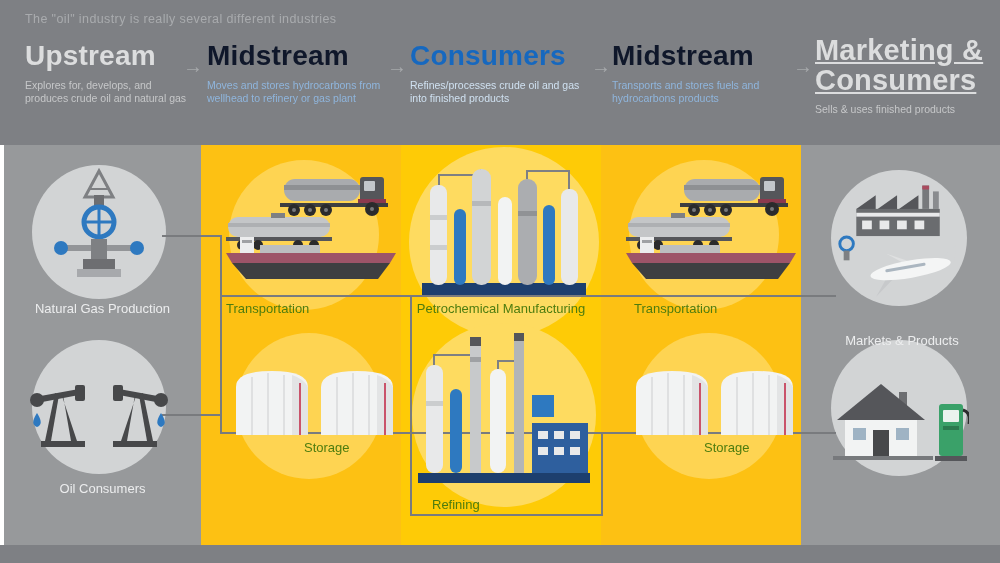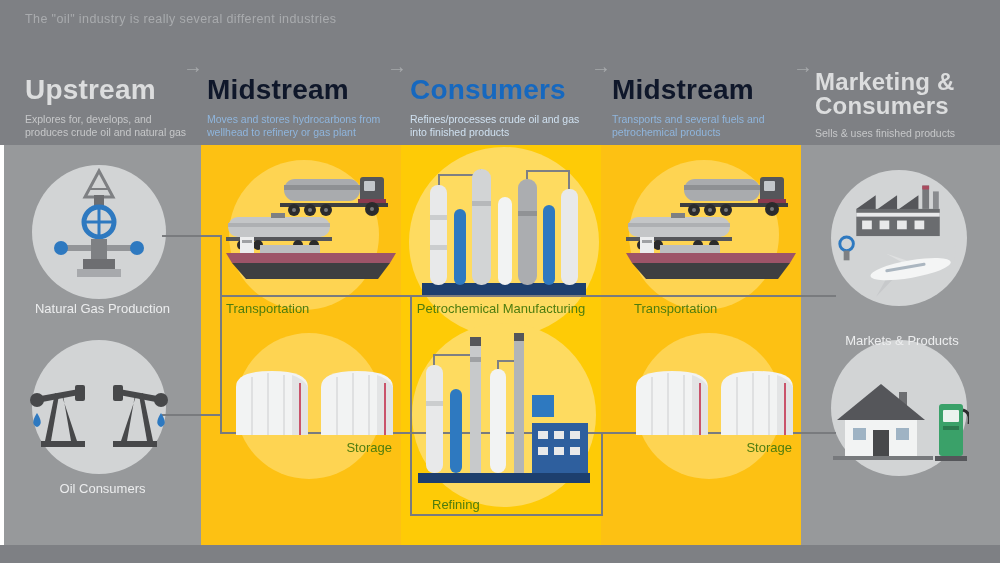--- a/index.html
+++ b/index.html
@@ -1,21 +1,21 @@
 <!DOCTYPE html>
 <html><head>
 <meta charset="utf-8">
 <style>
   html,body{margin:0;padding:0;background:#ffffff;}
   #stagewrap{position:relative;width:1000px;height:563px;overflow:hidden;
     font-family:"Liberation Sans",sans-serif;background:#fff;}
   
   .header-band{position:absolute;top:0;left:0;width:1000px;height:145px;background:#7E8084;}
   .info-title{position:absolute;top:12px;left:25px;font-size:12.5px;color:#A9ABAE;letter-spacing:.4px;}
-  .stage{position:absolute;top:42px;margin-top:34px;}
+  .stage{position:absolute;top:42px;}
   .stage h1{margin:0;font-size:28px;line-height:1.02;letter-spacing:.2px;font-weight:700;}
   .stage p{margin:8px 0 0;font-size:10.5px;line-height:1.3;}
   .s-light h1{color:#DCDDDE;font-weight:600;}
   .s-light p{color:#C6C7C9;}
   .s-blue h1{color:#0f172a;}
   .s-blue p{color:#8FB5DD;}
   .s-bold h1{color:#1668BF;font-weight:800;}
   .s-bold p{color:#CFE0F0;}
   .arrow{position:absolute;top:55px;font-size:20px;font-weight:bold;color:#A7A9AC;}
   
@@ -23,21 +23,21 @@
   .col{position:absolute;top:0;height:400px;}
   .circle{position:absolute;border-radius:50%;}
   .c-gray{background:#D2D4D5;}
   .c-yel{background:#FED452;}
   .c-yelc{background:#FEDB60;}
   .hl,.vl{position:absolute;background:#797B7E;z-index:3;}
   .hl{height:2px;} .vl{width:2px;}
   .icon{position:absolute;z-index:4;}
   .lbl{position:absolute;z-index:5;font-size:13px;color:#4d7c0f;}
   .lbl-light{color:#ECEDEE;}
-  .tc{text-align:center;} .tr{text-align:right;}
+  .tc{text-align:center;} .tr{text-align:left;}
   .footer-band{position:absolute;top:545px;left:0;width:1000px;height:18px;background:#7E8084;}
 </style>
 </head>
 <body>
 
 <div id="stagewrap">
 
   <div class="header-band">
     <div class="info-title">The "oil" industry is really several different industries</div>
 
@@ -54,26 +54,26 @@
     <div class="arrow" style="left:387px;">→</div>
 
     <div class="stage s-bold" style="left:410px;width:180px;">
       <h1>Consumers</h1>
       <p>Refines/processes crude oil and gas into finished products</p>
     </div>
     <div class="arrow" style="left:591px;">→</div>
 
     <div class="stage s-blue" style="left:612px;width:175px;">
       <h1>Midstream</h1>
-      <p>Transports and several fuels and petrochemical products</p>
+      <p>Transports and stores fuels and hydrocarbons products</p>
     </div>
     <div class="arrow" style="left:793px;">→</div>
 
     <div class="stage s-light" style="left:815px;width:180px;top:36px;">
-      <h1 style="font-size:24px;">Marketing &amp; Consumers</h1>
+      <h1 style="font-size:29px;text-decoration:underline;">Marketing &amp; Consumers</h1>
       <p>Sells &amp; uses finished products</p>
     </div>
   </div>
 
   <div class="body">
 
     <div class="col" style="left:0;width:197px;background:#97999B;"></div>
     <div class="col" style="left:197px;width:200px;background:#FDC113;"></div>
     <div class="col" style="left:397px;width:200px;background:#FECB06;"></div>
     <div class="col" style="left:597px;width:200px;background:#FDC113;"></div>

